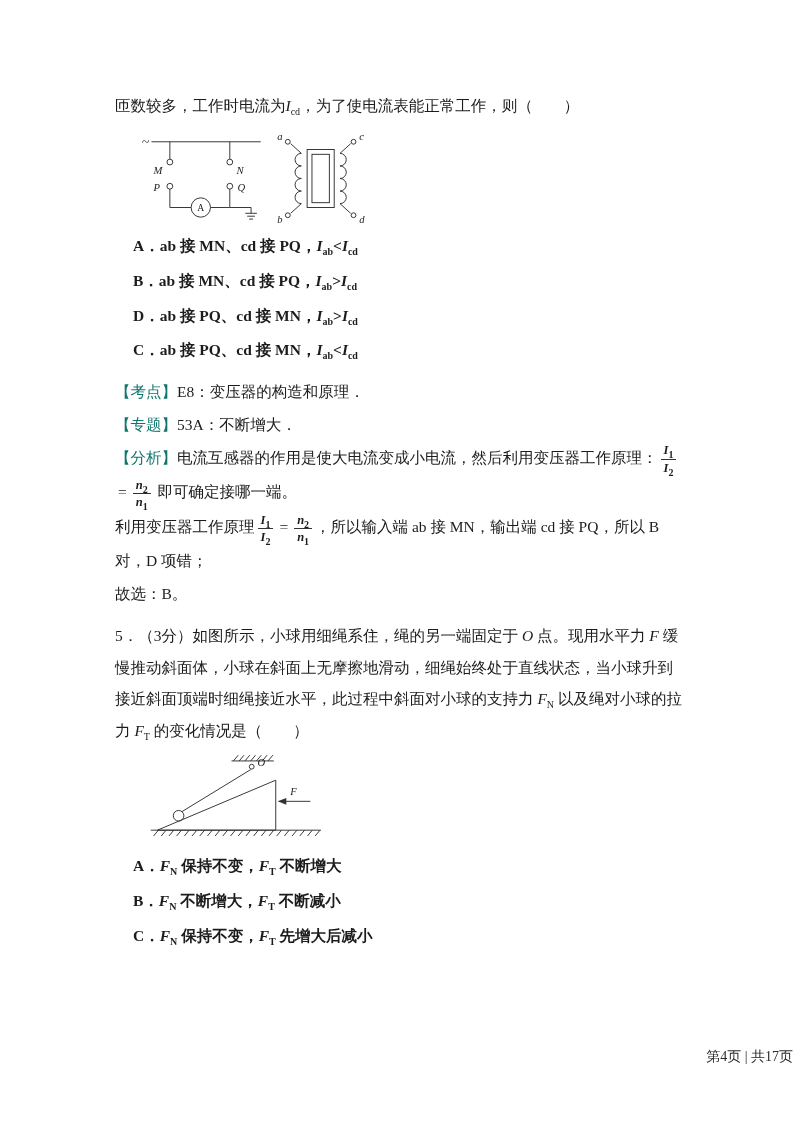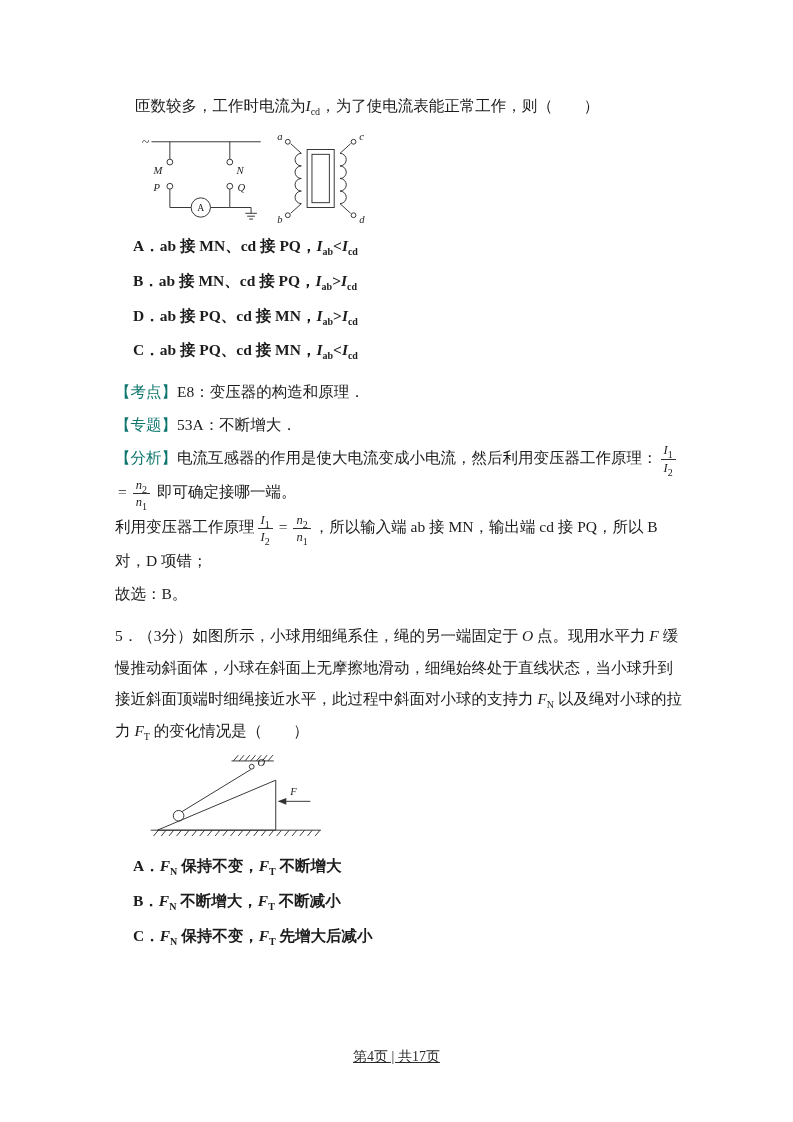--- a/index.html
+++ b/index.html
@@ -10,46 +10,46 @@
     color:#1c1c1c;
   }
   .page {
     position:relative;
     width:793px; height:1122px;
     padding:90px 108px 0 115px;
     overflow:hidden;
     background:#fff;
   }
   p { font-size:15.5px; line-height:2.05; }
-  .q-intro { margin-bottom:2px;margin-left:20px; }
+  .q-intro { margin-bottom:2px; }
   .figure { margin:8px 0 2px 22px; }
   .figure2 { margin:4px 0 6px 28px; }
   .option { padding-left:18px; line-height:2.25;font-weight:bold; }
   .q4-options { margin-bottom:8px; }
   .tag { color:#0f766e; }
   .para { margin-top:1px; }
   .q5-text { margin-top:10px; }
   sub { font-size:10px; line-height:0; }
   i { font-style:italic; }
   .frac {
     display:inline-flex; flex-direction:column;
     vertical-align:middle; text-align:center;
     font-size:12.5px; line-height:1.3; margin:0 3px;
   }
   .frac > span:first-child { border-bottom:1px solid #333; padding:0 3px; }
-  .frac > span { display:block; }
+  .frac > span { display:block;font-weight:bold; }
   .eq { padding:0 3px; }
   svg { display:block; }
   svg text { font-size:11px; font-family:"Liberation Serif","DejaVu Serif",serif; fill:#1c1c1c; }
   svg text.it { font-style:italic; }
   svg .wire { stroke:#333; stroke-width:1; fill:none; }
   svg .term { stroke:#333; stroke-width:1; fill:#fff; }
   .footer {
     position:absolute; left:0; bottom:56px; width:100%;
-    text-align:center; font-size:14px; color:#2a2a2a;text-decoration:underline;
+    text-align:right; font-size:14px; color:#2a2a2a;
   }
 </style>
 </head>
 <body>
 
 <div class="page">
 
   <p class="q-intro">匝数较多，工作时电流为<i>I</i><sub>cd</sub>，为了使电流表能正常工作，则（　　）</p>
 
   <div class="figure">

